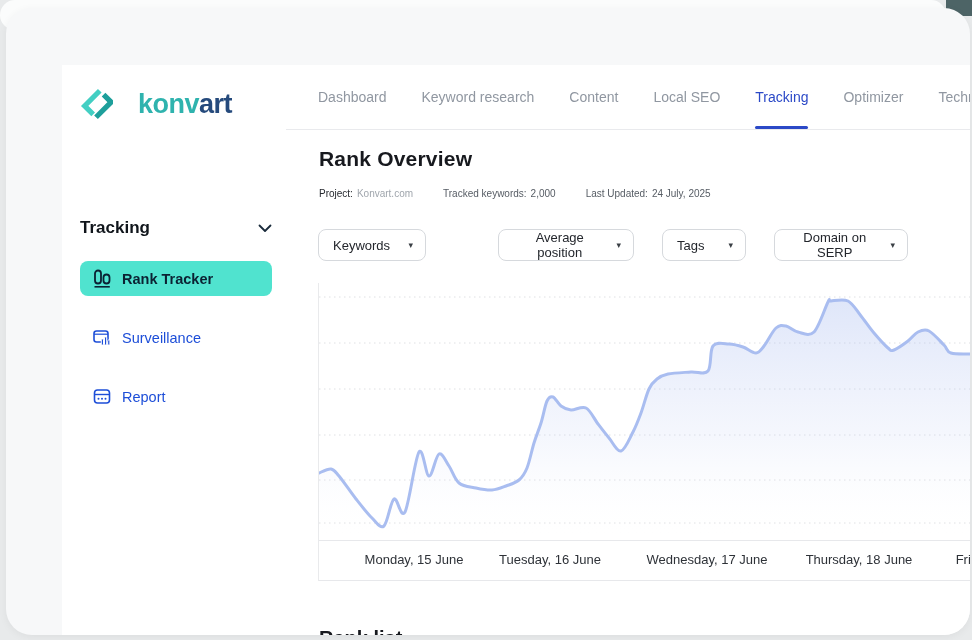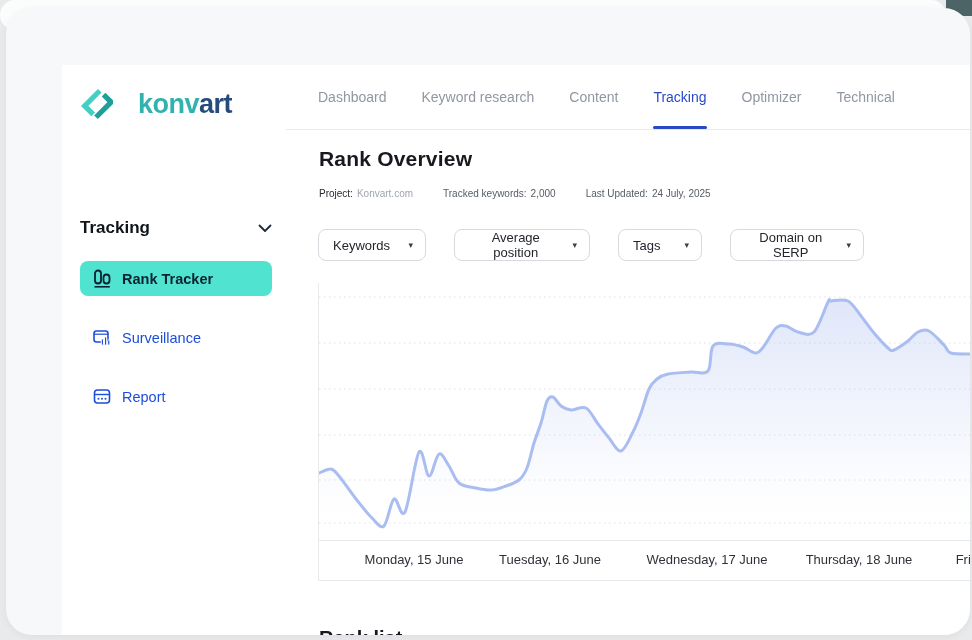--- a/index.html
+++ b/index.html
@@ -115,39 +115,40 @@
           <span>Report</span>
         </div>
       </div>
   </div>
 
   <div class="main">
     <div class="topnav">
         <div class="nav-item">Dashboard</div>
         <div class="nav-item">Keyword research</div>
         <div class="nav-item">Content</div>
+        <div class="nav-item">Local SEO</div>
         <div class="nav-item active">Tracking</div>
         <div class="nav-item">Optimizer</div>
         <div class="nav-item">Technical</div>
       </div>
 
     <div class="page-title">Rank Overview</div>
 
     <div class="meta-row">
         <span class="meta-item"><span class="meta-label">Project:</span><span class="meta-value">Konvart.com</span></span>
         <span class="meta-item"><span class="meta-label">Tracked keywords:</span><span class="meta-value">2,000</span></span>
         <span class="meta-item"><span class="meta-label">Last Updated:</span><span class="meta-value">24 July, 2025</span></span>
       </div>
 
     <div class="filters">
         <button class="filter" style="width: 108px;">
           <span>Keywords</span>
           <span class="caret">▾</span>
         </button>
-        <button class="filter" style="width: 136px;">
+        <button class="filter" style="width: 136px; margin-left: 44px;">
           <span>Average position</span>
           <span class="caret">▾</span>
         </button>
         <button class="filter" style="width: 84px; text-align: right;">
           <span>Tags</span>
           <span class="caret">▾</span>
         </button>
         <button class="filter" style="width: 134px;">
           <span>Domain on SERP</span>
           <span class="caret">▾</span>

